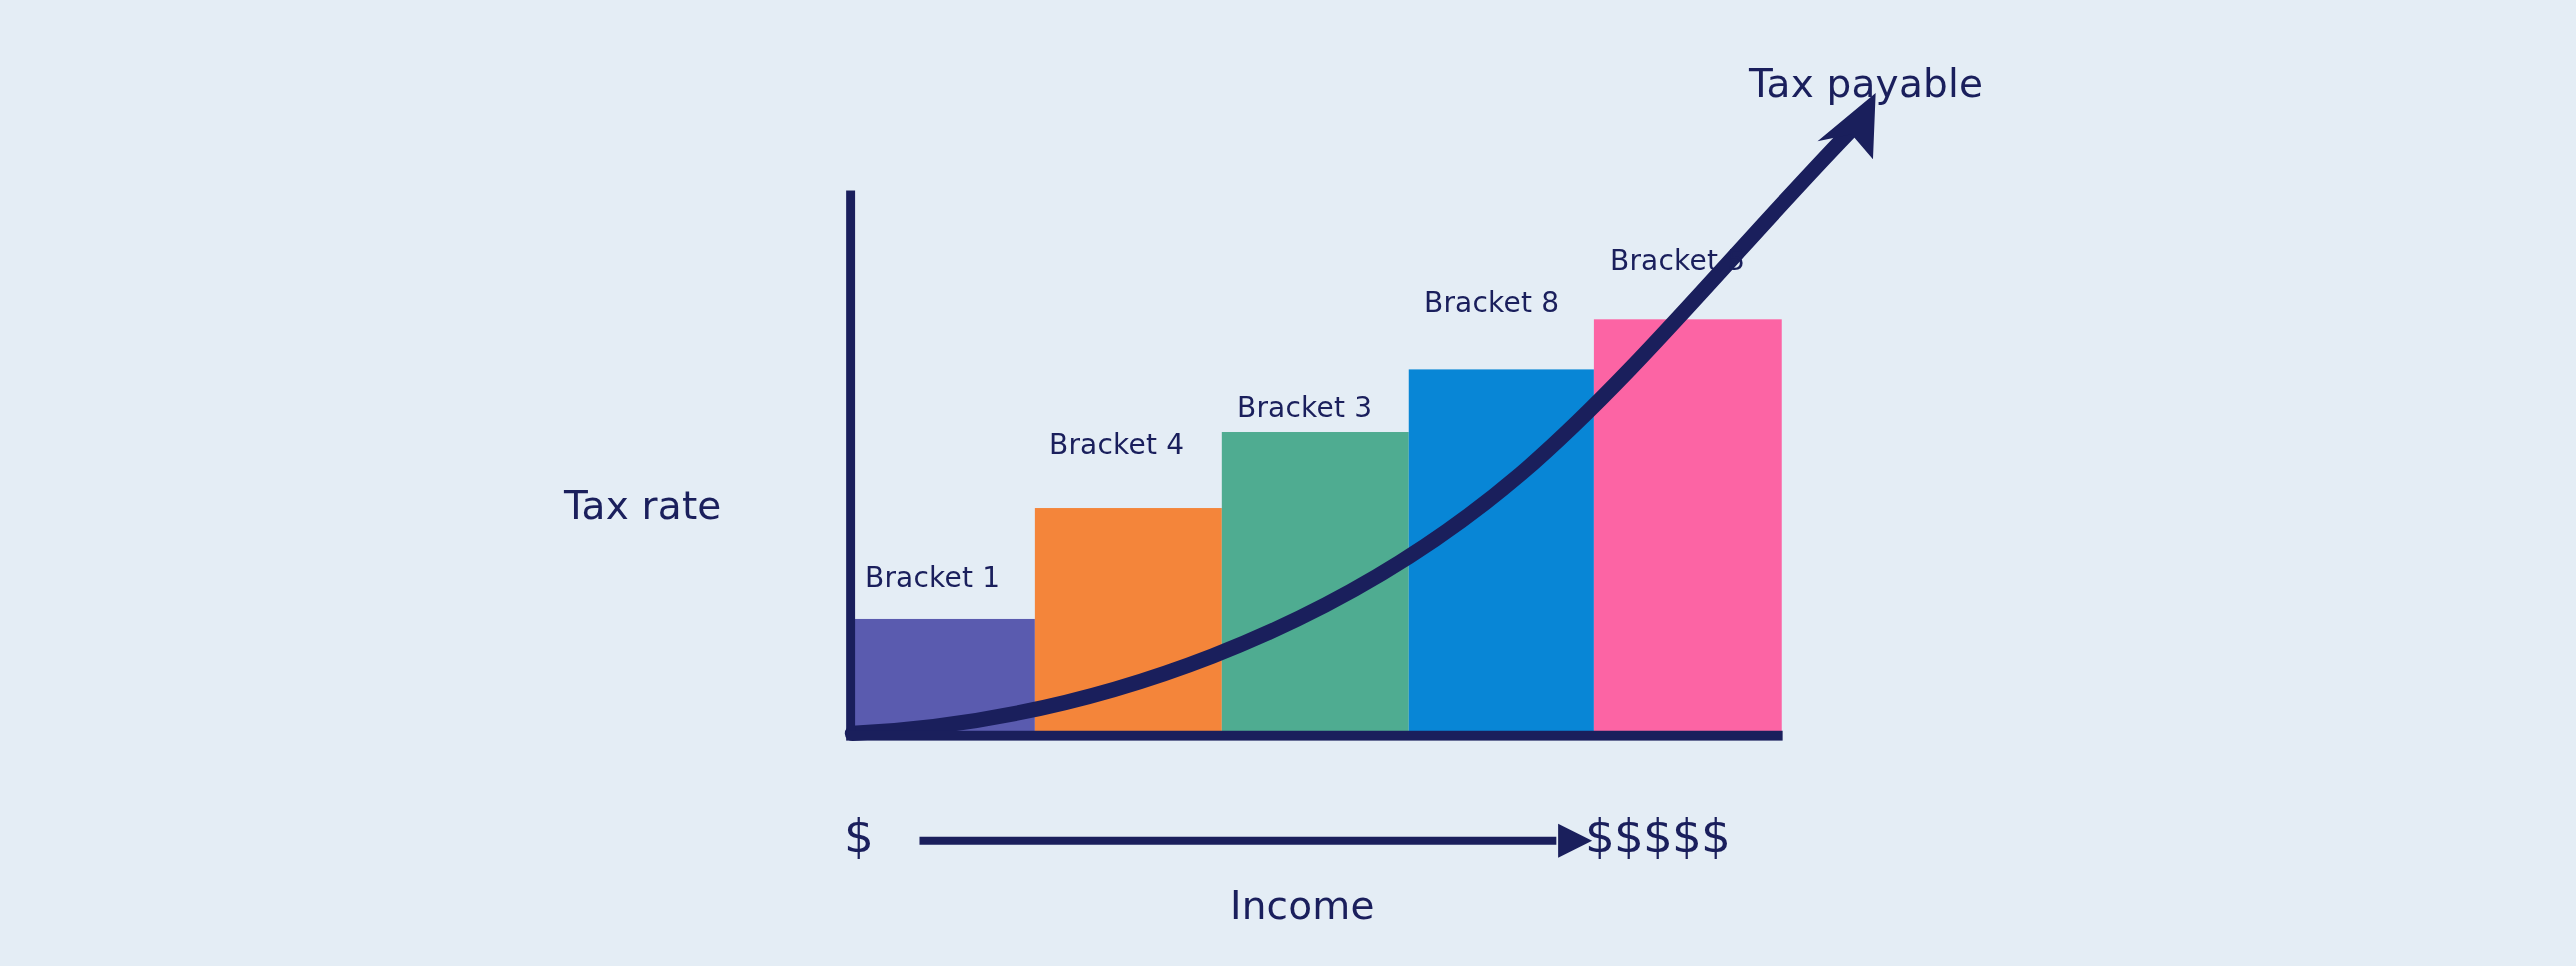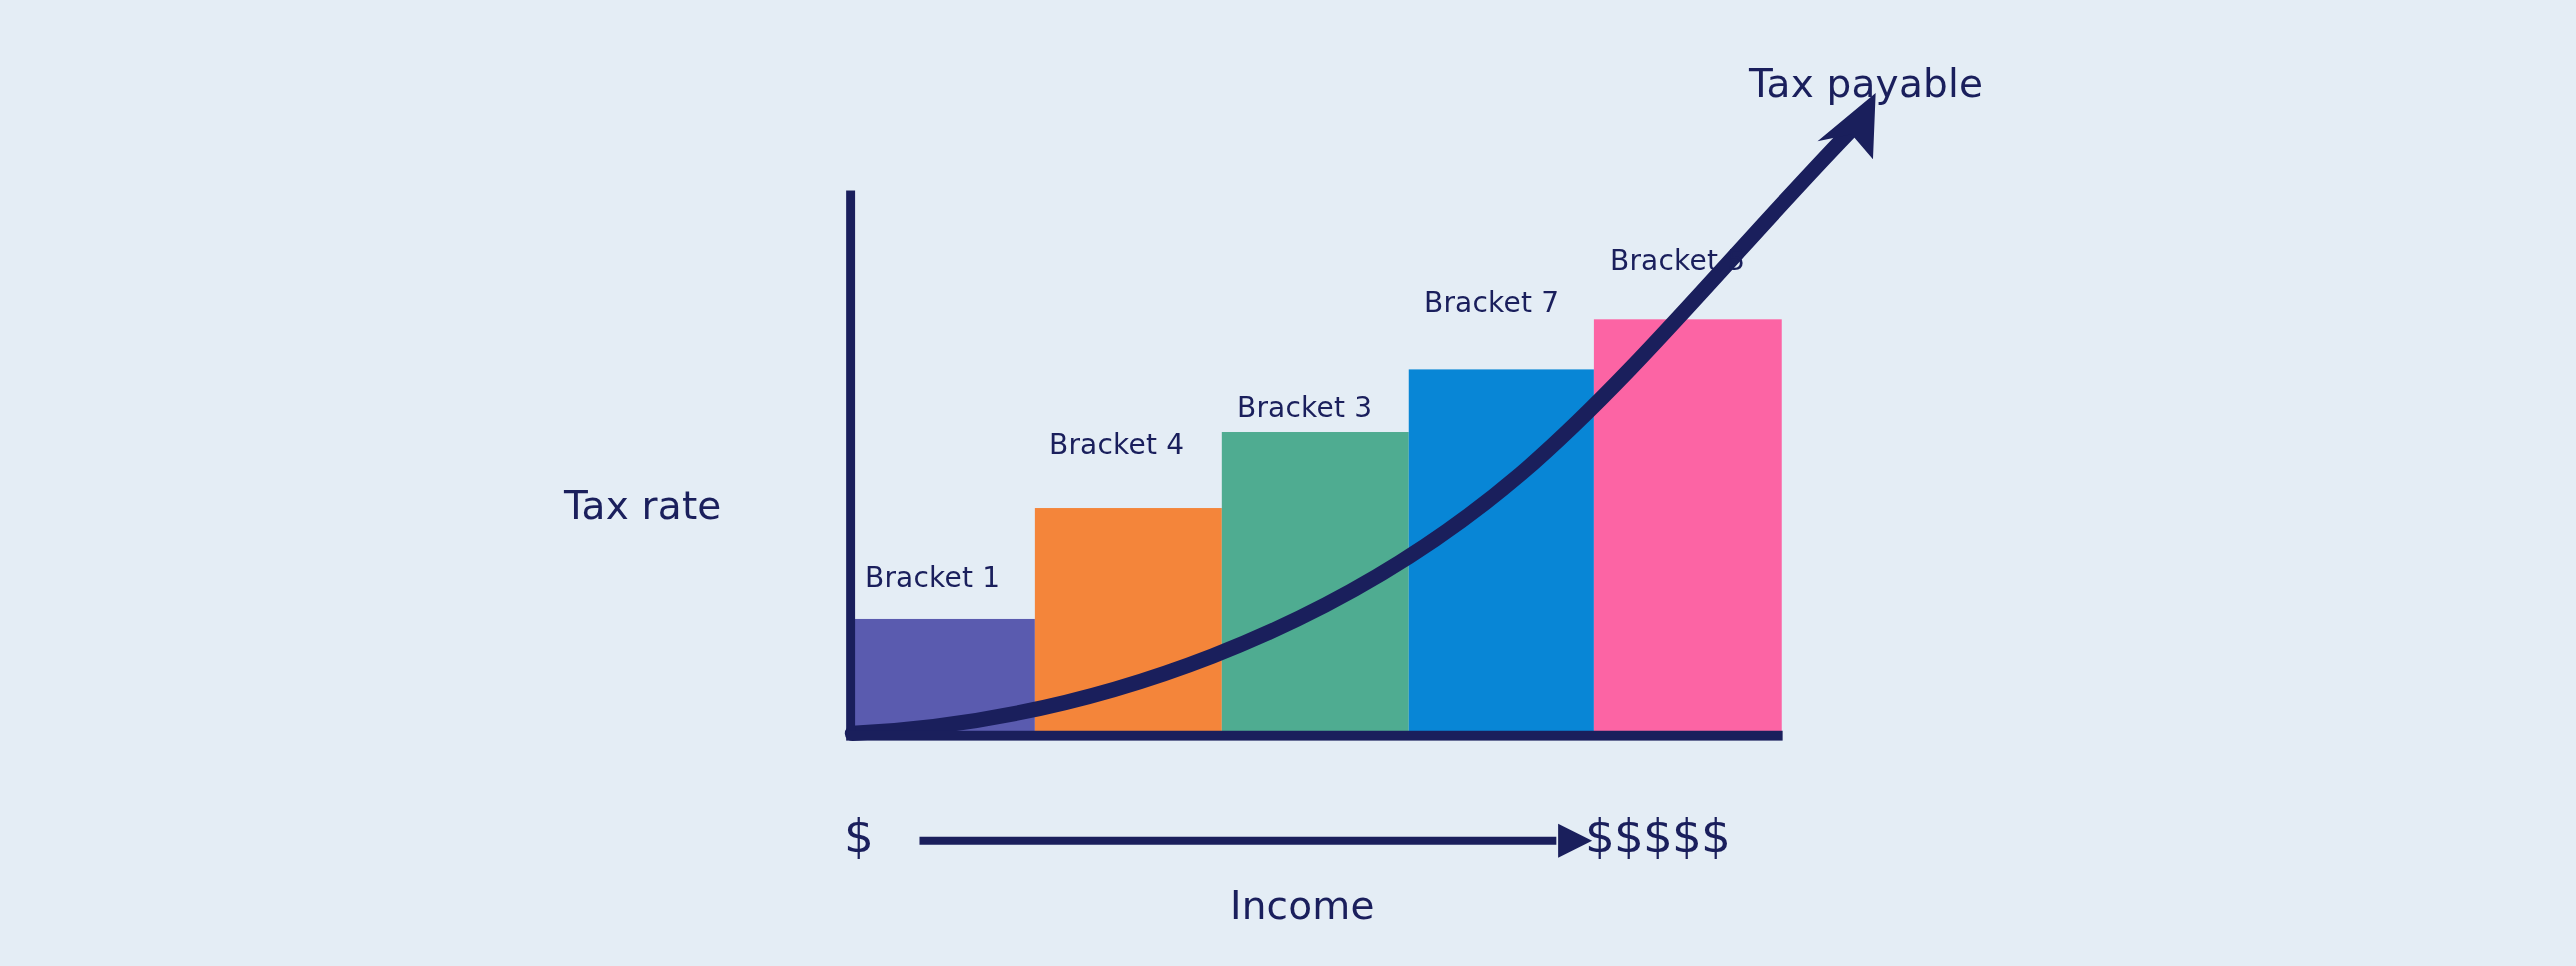--- a/index.html
+++ b/index.html
@@ -83,21 +83,21 @@
 
     <g>
       <line x1="1028" y1="940" x2="1740" y2="940" stroke="#1A1F5C" stroke-width="9"></line>
       <polygon points="1742,921 1780,940 1742,959" fill="#1A1F5C"></polygon>
     </g>
   </svg>
 
   <div class="txt bracket-label" id="lbl-b1">Bracket 1</div>
   <div class="txt bracket-label" id="lbl-b2">Bracket 4</div>
   <div class="txt bracket-label" id="lbl-b3">Bracket 3</div>
-  <div class="txt bracket-label" id="lbl-b4">Bracket 7</div>
+  <div class="txt bracket-label" id="lbl-b4">Bracket 8</div>
   <div class="txt bracket-label" id="lbl-b5">Bracket 5</div>
 
   <div class="txt axis-title" id="lbl-taxrate">Tax rate</div>
   <div class="txt axis-title" id="lbl-taxpay">Tax payable</div>
   <div class="txt axis-title" id="lbl-income">Income</div>
   <div class="txt money-label" id="lbl-dollar1">$</div>
   <div class="txt money-label" id="lbl-dollar5">$$$$$</div>
 
 </div>
 

